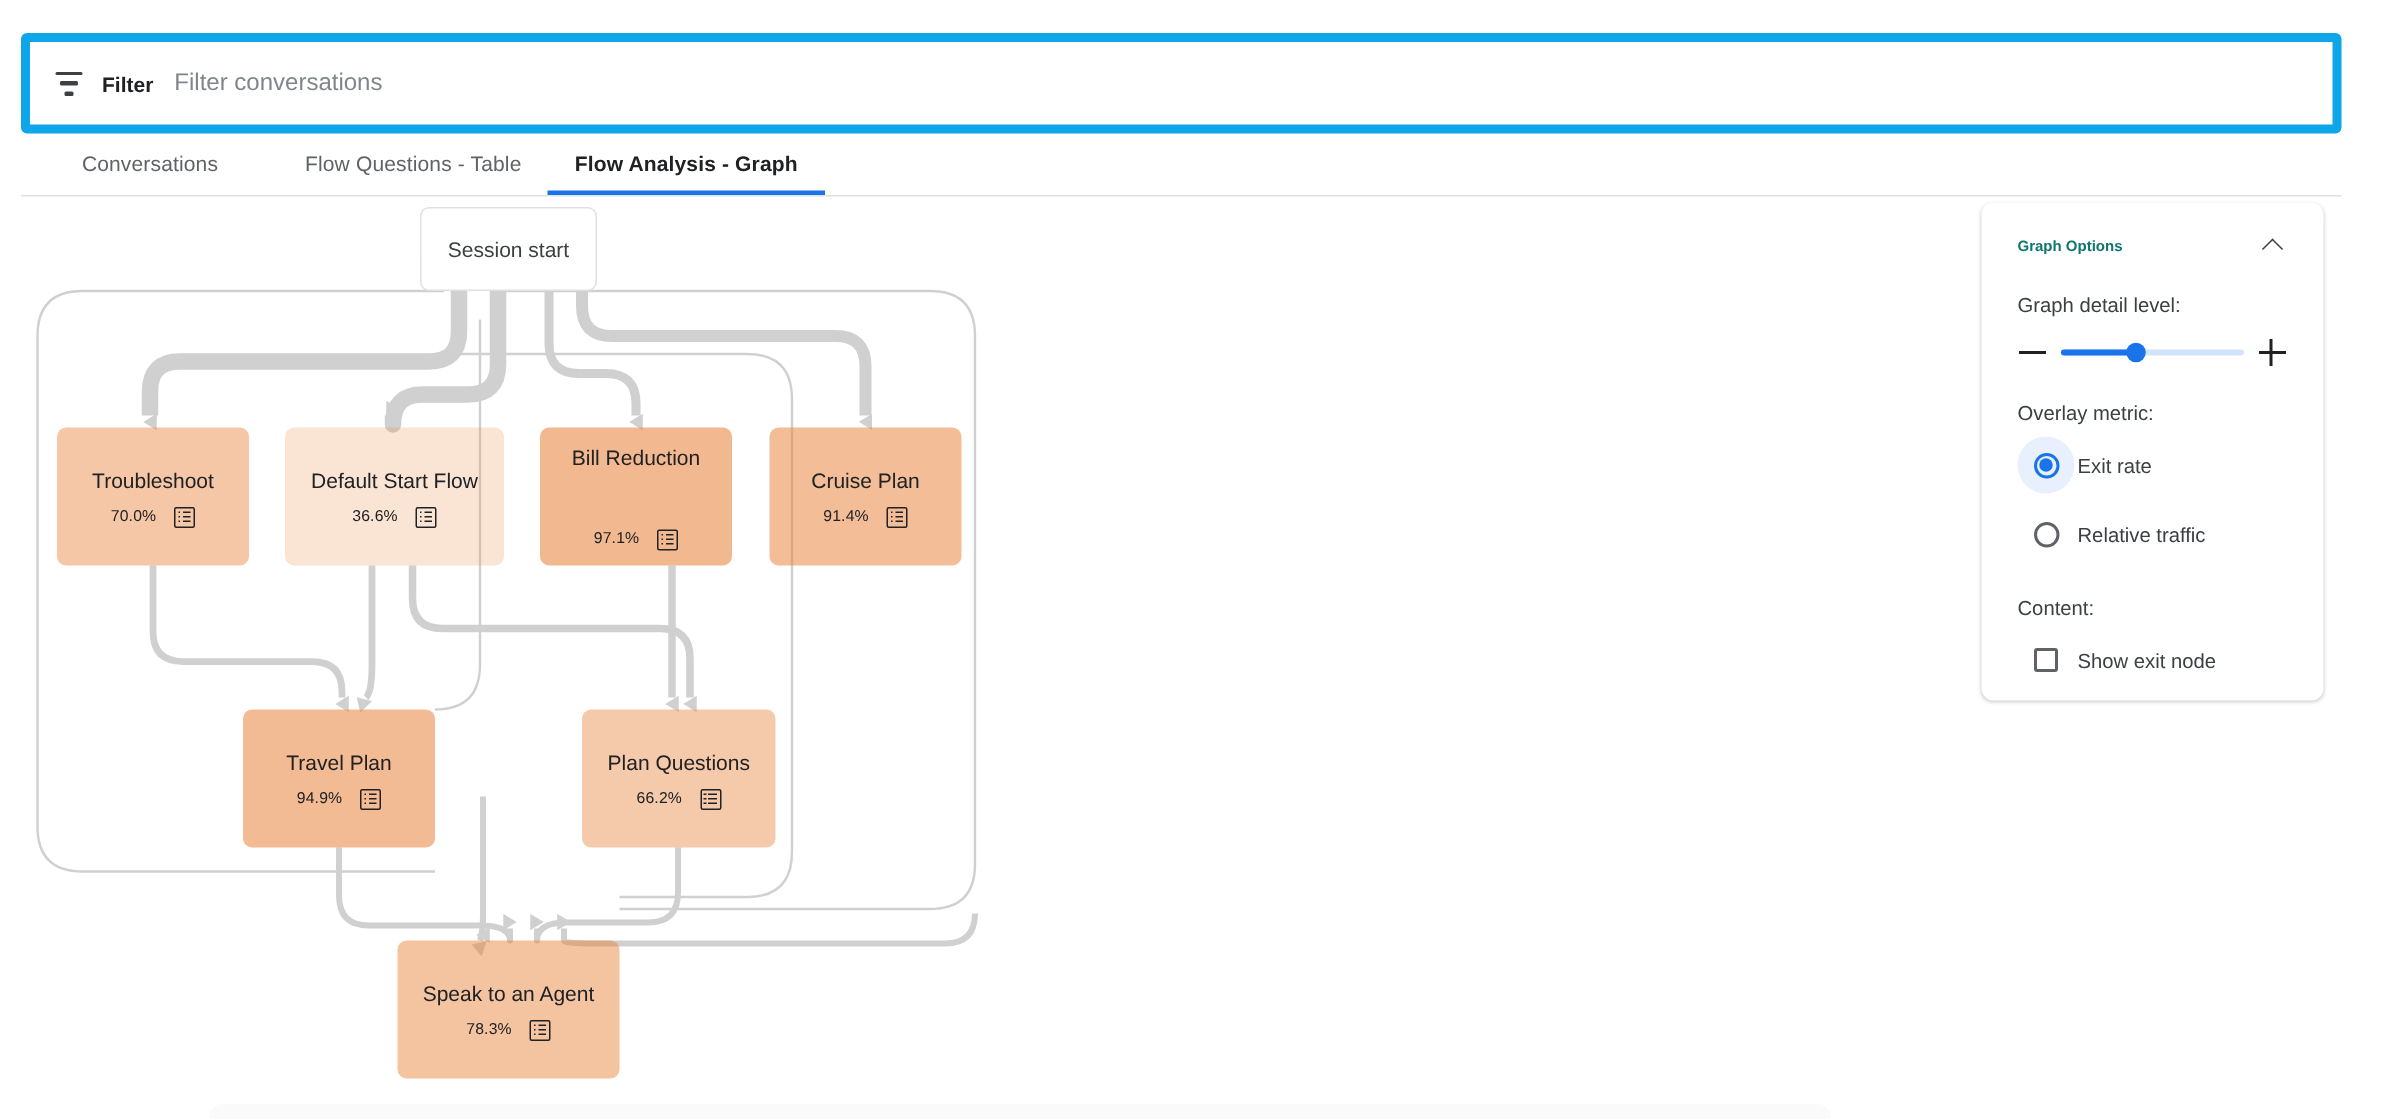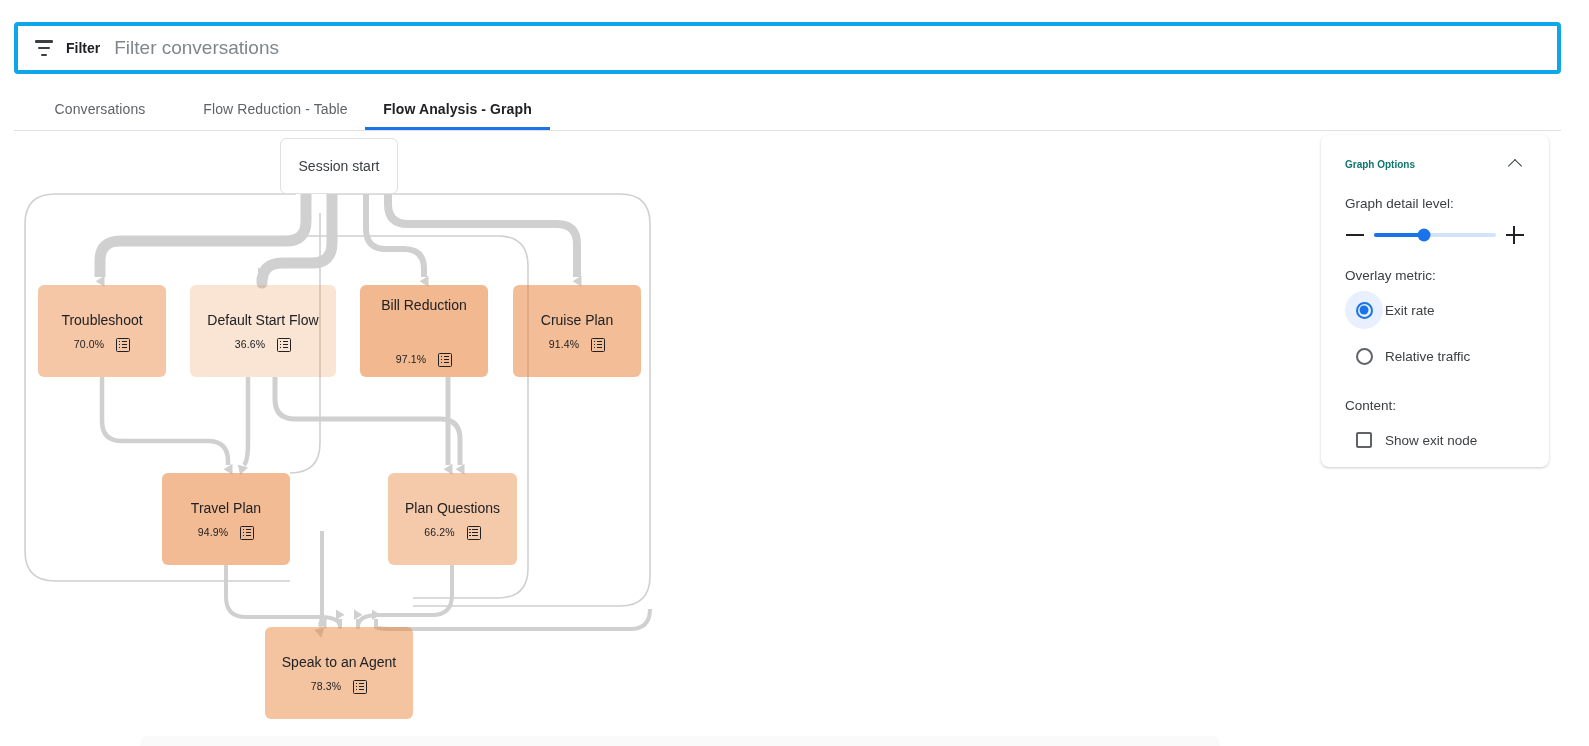--- a/index.html
+++ b/index.html
@@ -16,23 +16,23 @@
     overflow: hidden;
     background: #ffffff;
   }
 
   
   .filter-bar {
     position: absolute;
     left: 14px;
     top: 22px;
     width: 1547px;
-    height: 52px;
-    box-sizing: border-box;
-    border: 4px solid #0ea5e9;
+    height: 67px;
+    box-sizing: border-box;
+    border: 6px solid #0ea5e9;
     border-radius: 4px;
     background: #ffffff;
     display: flex;
     align-items: center;
     padding-left: 16px;
   }
   .filter-icon {
     width: 20px; height: 16px;
     display: flex; flex-direction: column;
     align-items: center; justify-content: space-between;
@@ -45,21 +45,21 @@
   .filter-label {
     font-size: 14px;
     font-weight: bold;
     color: #202124;
     margin-right: 14px;
   }
   .filter-input {
     border: none;
     outline: none;
     font-family: "Liberation Sans", sans-serif;
-    font-size: 19px;
+    font-size: 16px;
     color: #202124;
     background: transparent;
     width: 500px;
     padding: 0;
   }
   .filter-input::placeholder { color: #80868b; }
 
   
   .tabs {
     position: absolute;
@@ -348,21 +348,21 @@
     </div>
     <div class="filter-label">Filter</div>
     <input class="filter-input" type="text" placeholder="Filter conversations" style="">
   </div>
 
   <div class="tabs">
     <div class="tab" style="left:0;width:172px">
       <span>Conversations</span>
     </div>
     <div class="tab" style="width:179px">
-      <span>Flow Reduction - Table</span>
+      <span>Flow Questions - Table</span>
     </div>
     <div class="tab active" style="width:185px">
       <span>Flow Analysis - Graph</span>
     </div>
   </div>
 
   <div class="graph-canvas">
 
     <svg class="edges-svg" viewBox="0 0 1320 615">
       <defs>

